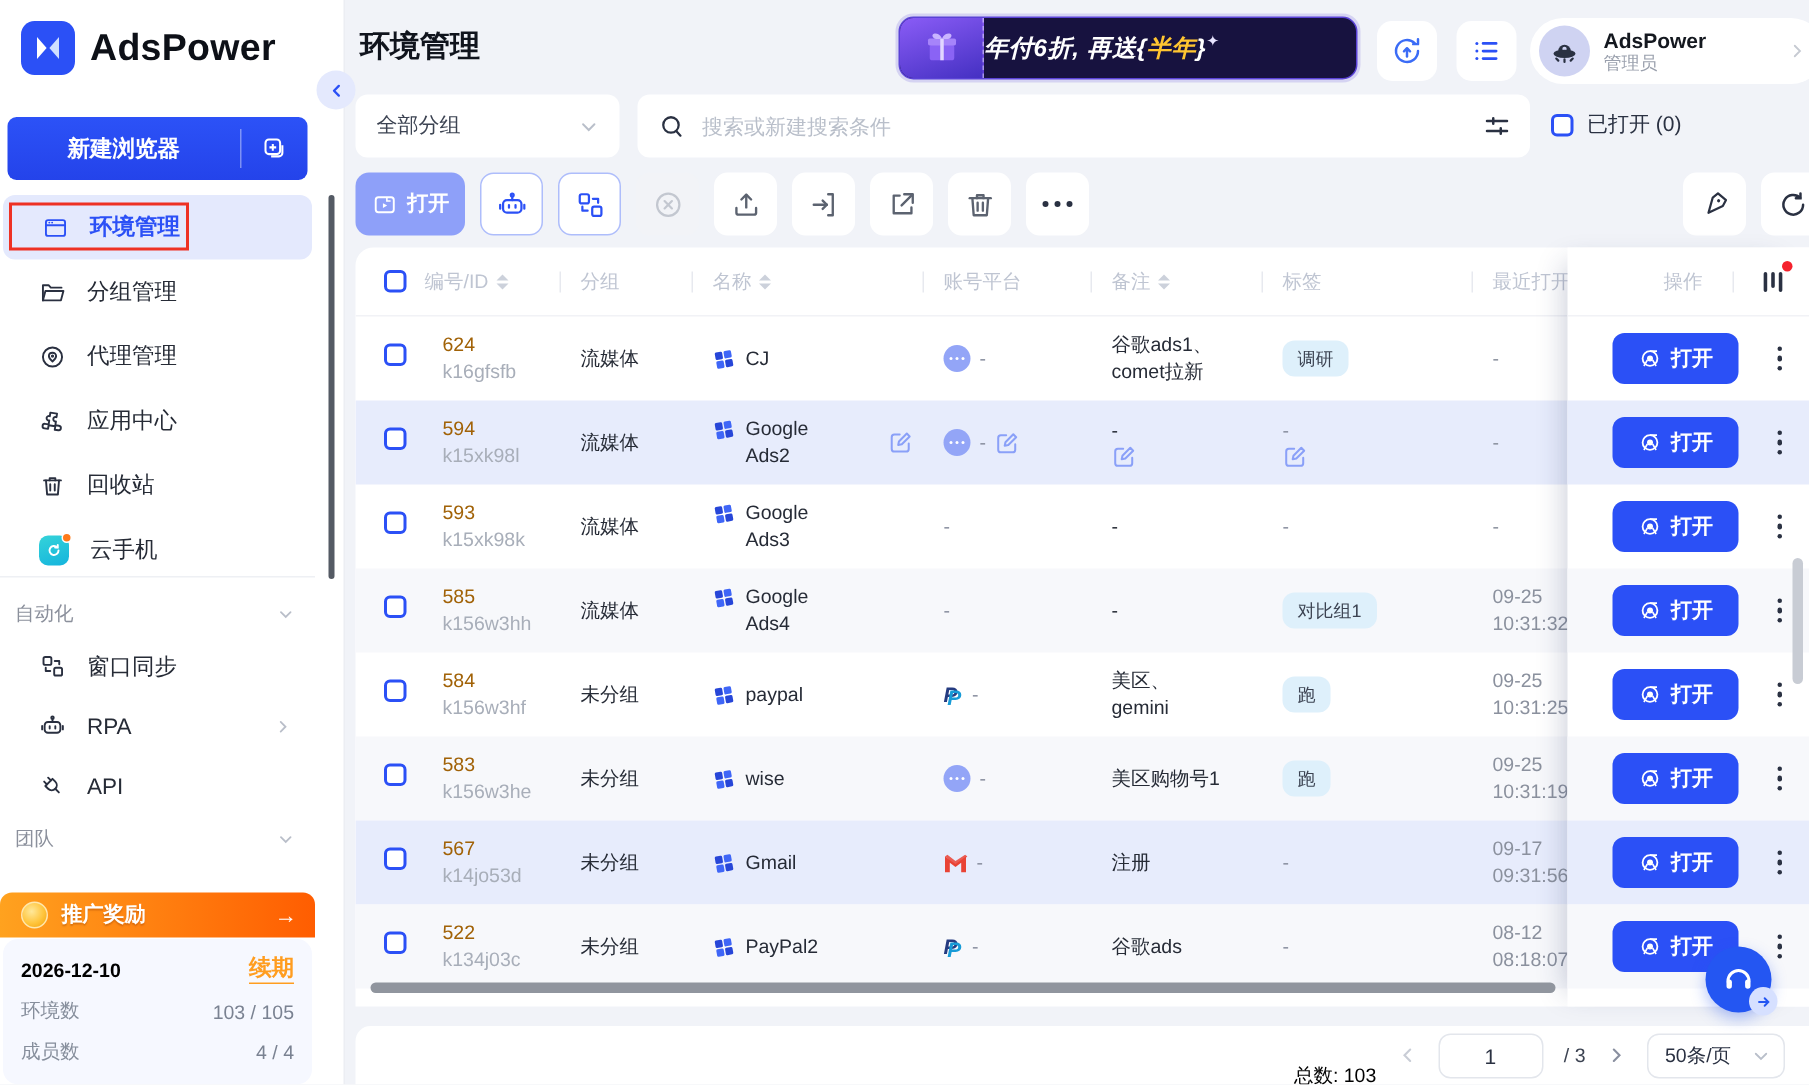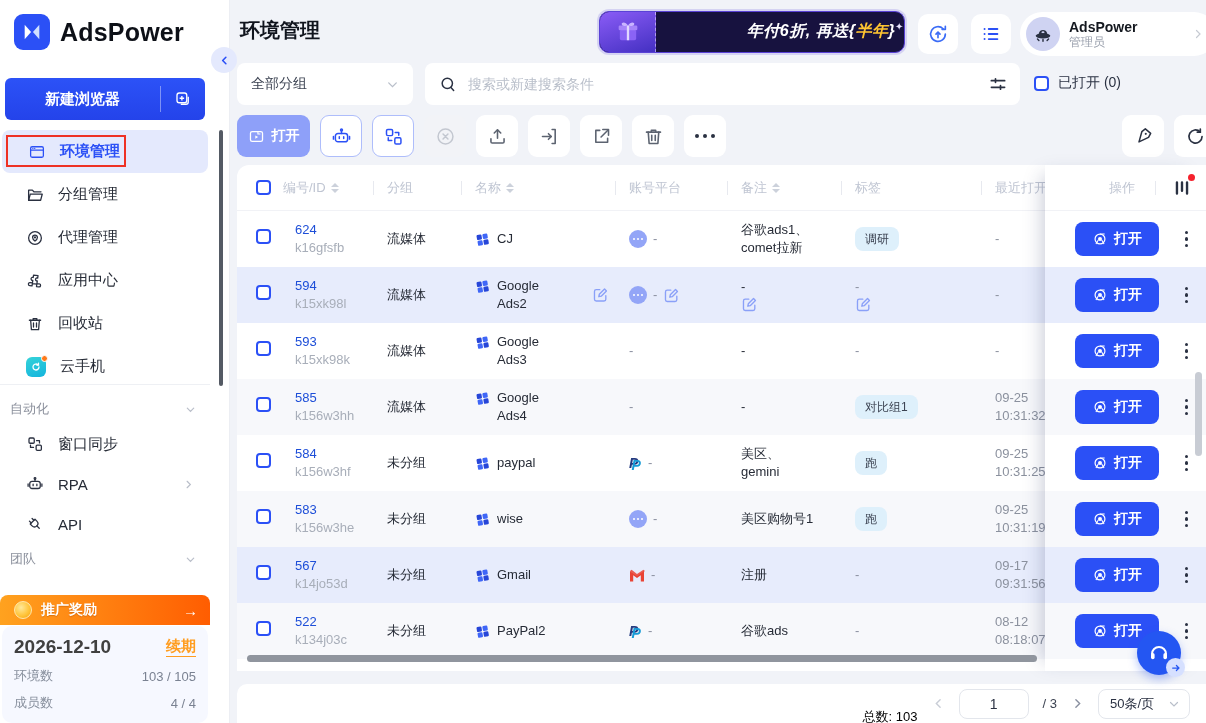--- a/index.html
+++ b/index.html
@@ -47,37 +47,37 @@
     background:linear-gradient(90deg,#ffa21f,#ff5d01); border-radius:8px 8px 0 0;
     display:flex; align-items:center; padding:0 12px 0 14px; cursor:pointer; }
   .promo-banner .coin { width:18px; height:18px; border-radius:50%;
     background:radial-gradient(circle at 38% 35%,#ffe89a,#ffc53d 55%,#f2a007); border:1.5px solid #ffe7ad; }
   .promo-banner .pb-label { color:#fff; font-weight:700; font-size:14px; margin-left:9px; flex:1;
     text-shadow:0 1px 1px rgba(150,60,0,.35); }
   .promo-banner .pb-arrow { color:#fff; font-size:15px; font-weight:700; }
   .plan-card { position:absolute; left:2px; top:626px; width:206px; height:97px; border-radius:10px;
     background:#f6f8ff; padding:10px 12px 0 12px; }
   .plan-top { display:flex; align-items:center; justify-content:space-between; }
-  .plan-date { font-size:19px; font-weight:700; color:#404040; }
+  .plan-date { font-size:13px; font-weight:700; color:#000000; }
   .plan-renew { font-size:15px; font-weight:700; color:#ff9d20; border-bottom:1.5px solid #ff9d20;
     cursor:pointer; }
   .plan-row { display:flex; align-items:center; justify-content:space-between; margin-top:9px;
     font-size:13px; color:#868e9c; }
   .plan-row .pv { color:#7a8292; }
   .side-scroll { position:absolute; left:219px; top:130px; width:4px; height:256px; background:#545a64;
     border-radius:2px; z-index:11; cursor:pointer; }
 
   
   .page-title { position:absolute; left:240px; top:17px; font-size:20px; font-weight:800; color:#10141d; }
   .promo-pill { position:absolute; left:599px; top:11px; width:306px; height:42px; border-radius:10px;
     background:#17123f; border:1px solid #5a42d6; box-shadow:0 0 0 2px rgba(90,66,214,.18);
     display:flex; align-items:center; cursor:pointer; overflow:hidden; }
   .promo-pill .gift-seg { width:56px; height:100%; background:linear-gradient(160deg,#8a5cf6,#4430c2);
     display:flex; align-items:center; justify-content:center; border-right:1px dashed rgba(255,255,255,.45); }
-  .promo-pill .pp-text { flex:1; text-align:right; color:#fff; font-size:16px; font-weight:700;
+  .promo-pill .pp-text { flex:1; text-align:left; color:#fff; font-size:16px; font-weight:700;
     font-style:italic; letter-spacing:.5px; }
   .promo-pill .hl { color:#ffc531; }
   .promo-pill .spark { color:#e8e4ff; font-size:10px; vertical-align:super; font-style:normal; }
   .hbtn { position:absolute; top:14px; width:40px; height:40px; background:#fff; border-radius:10px;
     display:flex; align-items:center; justify-content:center; cursor:pointer; }
   .hbtn.sync { left:918px; } .hbtn.list { left:971px; }
   .profile { position:absolute; left:1020px; top:12px; width:196px; height:44px; background:#fff;
     border-radius:22px; display:flex; align-items:center; padding:0 10px 0 6px; cursor:pointer; }
   .avatar { width:34px; height:34px; border-radius:50%; background:#cfd3f2; display:flex;
     align-items:center; justify-content:center; }
@@ -122,21 +122,21 @@
     width:1px; height:14px; background:#e7e9ef; }
   .th .sort { display:inline-flex; flex-direction:column; gap:2px; }
   .th .sort i { width:0; height:0; border-left:4px solid transparent; border-right:4px solid transparent; }
   .th .sort .up { border-bottom:4px solid #ccd1db; }
   .th .sort .dn { border-top:4px solid #ccd1db; }
   .trow { display:grid; grid-template-columns:36px 92px 88px 154px 112px 114px 140px 1fr;
     height:56px; align-items:center; padding-left:8px; cursor:pointer; }
   .trow.zebra { background:#f7f8fb; }
   .trow.active { background:#e7ecfc; }
   .td { position:relative; padding-left:14px; line-height:18px; }
-  .td .num { color:#1d4ed8; } .td .code { color:#a8aeb9; }
+  .td .num { color:#a16207; } .td .code { color:#a8aeb9; }
   .td.c-check { padding-left:11px; }
   .name-wrap { display:flex; align-items:flex-start; gap:7px; white-space:pre-line; }
   .pre { white-space:pre-line; }
   .dash { color:#8a90a0; }
   .plat-wrap { display:flex; align-items:center; gap:6px; }
   .pill { display:inline-block; background:#def0fb; color:#3c4352; font-size:12px; padding:3px 10px;
     border-radius:8px; }
   .recent { color:#8b919e; white-space:pre-line; }
   .name-edit { position:absolute; right:6px; top:50%; transform:translateY(-50%); }
   .pp-ico { position:relative; width:13px; height:16px; font-weight:800; font-style:italic;

